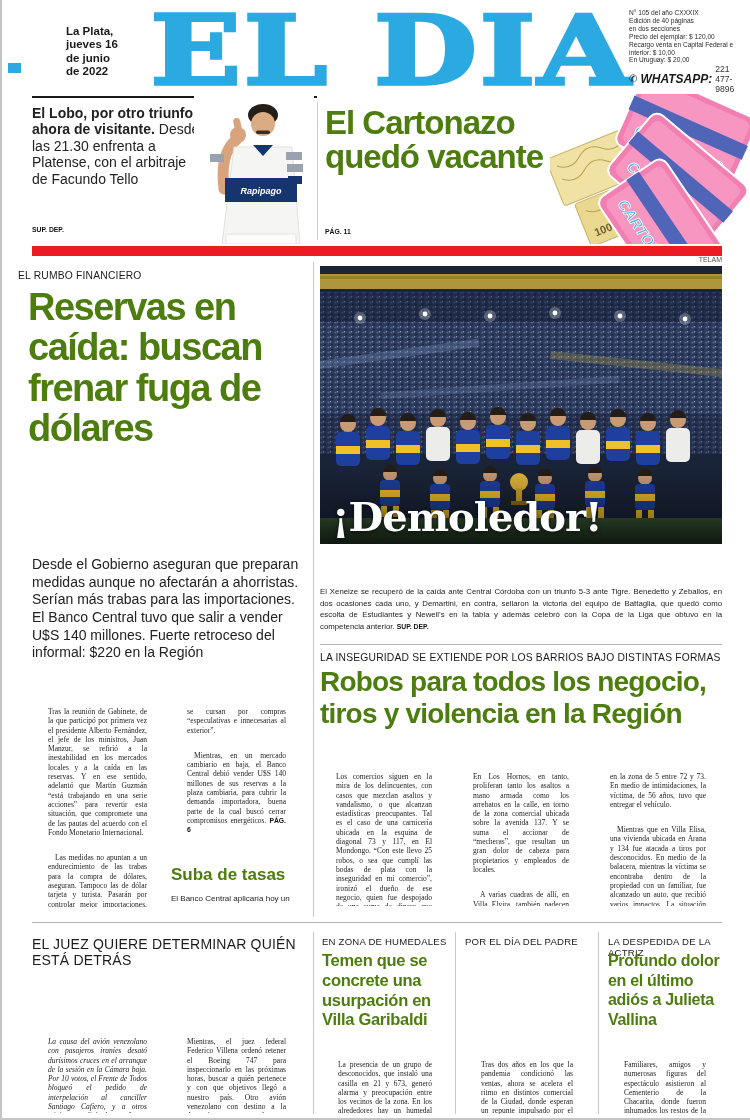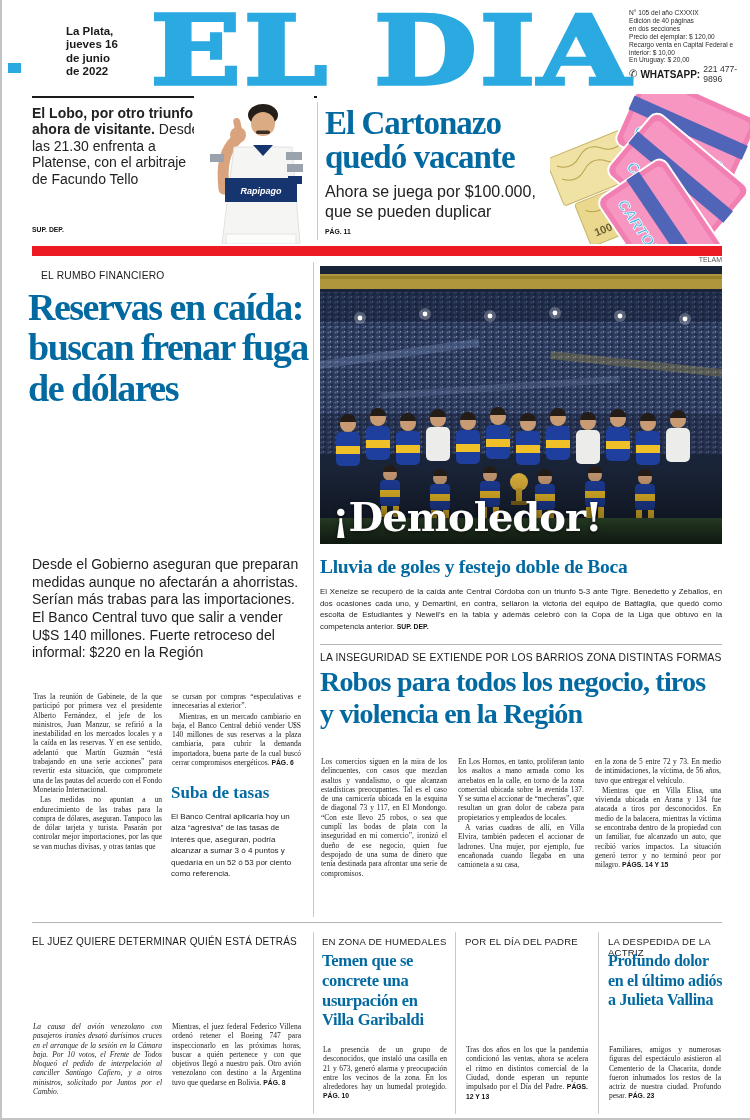--- a/index.html
+++ b/index.html
@@ -2,23 +2,23 @@
 <html lang="es"><head>
 <meta charset="utf-8">
 <style>
   html,body{margin:0;padding:0;background:#fff;}
   #page{position:relative;width:750px;height:1120px;background:#fff;overflow:hidden;
         border-left:2px solid #c4c4c4;border-bottom:2px solid #c4c4c4;box-sizing:border-box;
         font-family:"Liberation Sans",sans-serif;color:#1a1a1a;}
   .abs{position:absolute;}
   .pre{white-space:pre-line;}
   .kicker{font-family:"Liberation Sans",sans-serif;font-size:10.3px;letter-spacing:.2px;color:#1b1b1b;}
-  .headline{font-family:Liberation Serif, serif;font-weight:bold;color:#0369a1;}
+  .headline{font-family:Liberation Sans, sans-serif;font-weight:bold;color:#4d7c0f;}
   .bodytxt{font-family:"Liberation Serif",serif;font-size:7.5px;line-height:1.24;text-align:justify;color:#1c1c1c;overflow:hidden;}
-  .bodytxt p{margin:1px;}
+  .bodytxt p{margin:16px;}
   .bodytxt p + p{text-indent:7px;}
   .pageref{font-family:"Liberation Sans",sans-serif;font-weight:bold;font-size:6.8px;color:#111;}
   .stand{font-size:14px;line-height:1.26;color:#222;}
   .vdiv{width:1px;background:#c9c9c9;}
   .hdiv{height:1px;background:#b5b5b5;}
   #logo span{display:inline-block;font-family:"DejaVu Serif",serif;font-weight:bold;font-size:86px;
      line-height:.95;color:#2BA9E1;-webkit-text-stroke:3px #2BA9E1;letter-spacing:2px;
      transform:scale(1.38,1.1);transform-origin:center top;}
   .overlayTitle{font-family:"DejaVu Serif",serif;font-weight:bold;font-size:40px;color:#fff;
      text-shadow:0 1px 4px rgba(0,0,0,.6);letter-spacing:-1px;}
@@ -38,21 +38,21 @@
   </div>
   <div class="abs pre" style="left:627px;top:9px;width:120px;font-size:6.6px;line-height:1.2;color:#2a2a2a;">N° 105 del año CXXXIX
 Edición de 40 páginas
 en dos secciones
 Precio del ejemplar: $ 120,00
 Recargo venta en Capital Federal e
 interior: $ 10,00
 En Uruguay: $ 20,00</div>
   <div class="abs" style="left:627px;top:64px;width:120px;display:flex;align-items:center;gap:3px;">
     <span style="font-size:10px;line-height:1;">✆</span>
-    <span style="font-weight:bold;font-size:10px;">WHATSAPP:</span>
+    <span style="font-weight:bold;font-size:12px;font-style:italic;">WHATSAPP:</span>
     <span style="font-size:8.6px;color:#333;">221 477-9896</span>
   </div>
   <div class="abs" style="left:30px;top:96px;width:285px;height:2px;background:#1a1a1a;"></div>
 
   <div class="abs" style="left:30px;top:105px;width:168px;font-size:14px;line-height:1.17;color:#222;">
     <span style="font-weight:bold;">El Lobo, por otro triunfo, ahora de visitante.</span><span> Desde las 21.30 enfrenta a Platense, con el arbitraje de Facundo Tello</span>
   </div>
   <div class="abs pageref" style="left:30px;top:226px;">SUP. DEP.</div>
 
   <svg class="abs" style="left:192px;top:94px;" width="120" height="150" viewBox="0 0 120 150">
@@ -71,21 +71,20 @@
     <rect x="92" y="58" width="16" height="8" fill="#9aa3ad"></rect>
     <rect x="93" y="70" width="16" height="8" fill="#9aa3ad"></rect>
     <rect x="94" y="82" width="14" height="8" fill="#16356e"></rect>
     <rect x="16" y="60" width="14" height="8" fill="#9aa3ad"></rect>
     <rect x="32" y="140" width="70" height="10" fill="#fcfcfa" stroke="#e4e4e2"></rect>
   </svg>
 
   <div class="vdiv abs" style="left:315px;top:102px;height:138px;"></div>
 
   <div class="abs headline" style="left:323px;top:106px;width:245px;font-size:33px;line-height:1.04;letter-spacing:-1px;">El Cartonazo quedó vacante</div>
-  <div class="abs" style="left:323px;top:182px;width:235px;font-size:16px;line-height:1.22;color:#222;">Ahora se juega por $100.000, que se pueden duplicar</div>
   <div class="abs pageref" style="left:323px;top:228px;">PÁG. 11</div>
 
   <svg class="abs" style="left:548px;top:94px;" width="202" height="150" viewBox="0 0 202 150">
     <g transform="rotate(-22 60 70)">
       <rect x="2" y="42" width="96" height="50" rx="3" fill="#efe2a4" stroke="#c7b264"></rect>
       <path d="M10,52 q12,10 24,0 q12,-10 24,0 q12,10 24,0" stroke="#b7a24e" fill="none"></path>
       <path d="M10,66 q12,10 24,0 q12,-10 24,0 q12,10 24,0" stroke="#b7a24e" fill="none"></path>
       <text x="78" y="86" font-family="Liberation Sans, sans-serif" font-size="11" font-weight="bold" fill="#6b6234">1000</text>
       <rect x="12" y="94" width="100" height="46" rx="3" fill="#e9d88e" stroke="#c7b264"></rect>
       <path d="M20,104 q12,10 24,0 q12,-10 24,0 q12,10 24,0" stroke="#b7a24e" fill="none"></path>
@@ -106,21 +105,21 @@
     <g transform="translate(112,62) rotate(56)">
       <rect width="124" height="80" rx="9" fill="#f27fb2" stroke="#ffffff" stroke-width="2"></rect>
       <rect x="6" y="6" width="112" height="68" rx="6" fill="#f9aacd" opacity=".55"></rect>
       <rect y="28" width="124" height="15" fill="#5064b8"></rect>
       <text x="62" y="64" text-anchor="middle" font-family="Liberation Sans, sans-serif" font-size="15" font-weight="bold" font-style="italic" fill="#49b8e8" stroke="#ffffff" stroke-width=".7">CARTONAZO</text>
     </g>
   </svg>
 
   <div class="abs" style="left:30px;top:246px;width:690px;height:10px;background:#EC1B23;"></div>
 
-  <div class="abs kicker" style="left:39px;top:270px;width:336px;">EL RUMBO FINANCIERO</div>
+  <div class="abs kicker" style="left:16px;top:270px;width:336px;">EL RUMBO FINANCIERO</div>
   <div class="abs headline" style="left:26px;top:287px;width:288px;font-size:38px;line-height:1.06;letter-spacing:-1.5px;">Reservas en caída: buscan frenar fuga de dólares</div>
   <div class="abs stand" style="left:30px;top:556px;width:278px;">Desde el Gobierno aseguran que preparan medidas aunque no afectarán a ahorristas. Serían más trabas para las importaciones. El Banco Central tuvo que salir a vender U$S 140 millones. Fuerte retroceso del informal: $220 en la Región</div>
 
   <div class="abs bodytxt" style="left:30px;top:691px;width:131px;height:216px;">
     <p>Tras la reunión de Gabinete, de la que participó por primera vez el presidente Alberto Fernández, el jefe de los ministros, Juan Manzur, se refirió a la inestabilidad en los mercados locales y a la caída en las reservas. Y en ese sentido, adelantó que Martín Guzmán “está trabajando en una serie acciones” para revertir esta situación, que compromete una de las pautas del acuerdo con el Fondo Monetario Internacional.</p>
     <p>Las medidas no apuntan a un endurecimiento de las trabas para la compra de dólares, aseguran. Tampoco las de dólar tarjeta y turista. Pasarán por controlar mejor importaciones, por las que se van muchas divisas, y otras tantas que</p>
   </div>
   <div class="abs" style="left:169px;top:691px;width:131px;height:216px;overflow:hidden;">
     <div class="bodytxt" style="width:131px;">
       <p><span>se cursan por compras “especulativas e innecesarias al exterior”.</span></p>
@@ -219,49 +218,48 @@
         <circle cx="199" cy="216" r="9" fill="#e0b53c"></circle>
         <rect x="196" y="222" width="6" height="13" fill="#cfa32e"></rect>
         <rect x="191" y="235" width="16" height="4" fill="#8a6d20"></rect>
       </g>
       <rect y="252" width="402" height="26" fill="url(#pitch)"></rect>
       <rect y="200" width="402" height="78" fill="url(#fade)"></rect>
     </svg>
     <div class="overlayTitle" style="position:absolute;left:12px;bottom:4px;">¡Demoledor!</div>
   </div>
 
-  <div class="abs headline" style="left:318px;top:556px;width:402px;font-size:19.5px;letter-spacing:-.3px;">Lluvia de goles y festejo doble de Boca</div>
   <div class="abs" style="left:318px;top:586px;width:402px;font-size:7.8px;line-height:1.5;text-align:justify;color:#222;">
     <span>El Xeneize se recuperó de la caída ante Central Córdoba con un triunfo 5-3 ante Tigre. Benedetto y Zeballos, en dos ocasiones cada uno, y Demartini, en contra, sellaron la victoria del equipo de Battaglia, que quedó como escolta de Estudiantes y Newell’s en la tabla y además celebró con la Copa de la Liga que obtuvo en la competencia anterior.</span>
     <span class="pageref">SUP. DEP.</span>
   </div>
 
   <div class="hdiv abs" style="left:318px;top:644px;width:402px;"></div>
 
-  <div class="abs kicker" style="left:318px;top:652px;width:402px;">LA INSEGURIDAD SE EXTIENDE POR LOS BARRIOS ZONA DISTINTAS FORMAS</div>
+  <div class="abs kicker" style="left:318px;top:652px;width:402px;">LA INSEGURIDAD SE EXTIENDE POR LOS BARRIOS BAJO DISTINTAS FORMAS</div>
   <div class="abs headline" style="left:318px;top:666px;width:402px;font-size:28px;line-height:1.13;letter-spacing:-.8px;">Robos para todos los negocio, tiros y violencia en la Región</div>
 
   <div class="abs bodytxt" style="left:318px;top:756px;width:128px;height:150px;">
     <p>Los comercios siguen en la mira de los delincuentes, con casos que mezclan asaltos y vandalismo, o que alcanzan estadísticas preocupantes. Tal es el caso de una carnicería ubicada en la esquina de diagonal 73 y 117, en El Mondongo. “Con este llevo 25 robos, o sea que cumplí las bodas de plata con la inseguridad en mi comercio”, ironizó el dueño de ese negocio, quien fue despojado de una suma de dinero que tenía destinada para afrontar una serie de compromisos.</p>
   </div>
   <div class="abs bodytxt" style="left:455px;top:756px;width:128px;height:150px;">
     <p>En Los Hornos, en tanto, proliferan tanto los asaltos a mano armada como los arrebatos en la calle, en torno de la zona comercial ubicada sobre la avenida 137. Y se suma el accionar de “mecheras”, que resultan un gran dolor de cabeza para propietarios y empleados de locales.</p>
     <p>A varias cuadras de allí, en Villa Elvira, también padecen el accionar de ladrones. Una mujer, por ejemplo, fue encañonada cuando llegaba en una camioneta a su casa,</p>
   </div>
   <div class="abs bodytxt" style="left:592px;top:756px;width:128px;height:150px;">
     <p>en la zona de 5 entre 72 y 73. En medio de intimidaciones, la víctima, de 56 años, tuvo que entregar el vehículo.</p>
     <p style="text-indent:7px;"><span>Mientras que en Villa Elisa, una vivienda ubicada en Arana y 134 fue atacada a tiros por desconocidos. En medio de la balacera, mientras la víctima se encontraba dentro de la propiedad con un familiar, fue alcanzado un auto, que recibió varios impactos. La situación generó terror y no terminó peor por milagro.</span> <span class="pageref">PÁGS. 14 Y 15</span></p>
   </div>
 
   <div class="hdiv abs" style="left:30px;top:922px;width:690px;"></div>
   <div class="vdiv abs" style="left:311px;top:932px;height:182px;"></div>
   <div class="vdiv abs" style="left:453px;top:932px;height:182px;"></div>
   <div class="vdiv abs" style="left:596px;top:932px;height:182px;"></div>
 
-  <div class="abs kicker" style="left:30px;top:936px;width:280px;font-size:10px;">EL JUEZ QUIERE DETERMINAR QUIÉN ESTÁ DETRÁS</div>
+  <div class="abs kicker" style="left:30px;top:936px;width:280px;font-size:14px;">EL JUEZ QUIERE DETERMINAR QUIÉN ESTÁ DETRÁS</div>
   <div class="abs bodytxt" style="left:30px;top:1021px;width:131px;height:92px;font-style:italic;">
     <p>La causa del avión venezolano con pasajeros iraníes desató durísimos cruces en el arranque de la sesión en la Cámara baja. Por 10 votos, el Frente de Todos bloqueó el pedido de interpelación al canciller Santiago Cafiero, y a otros ministros, solicitado por Juntos por el Cambio.</p>
   </div>
   <div class="abs bodytxt" style="left:169px;top:1021px;width:131px;height:92px;">
     <p><span>Mientras, el juez federal Federico Villena ordenó retener el Boeing 747 para inspeccionarlo en las próximas horas, buscar a quién pertenece y con que objetivos llegó a nuestro país. Otro avión venezolano con destino a la Argentina tuvo que quedarse en Bolivia.</span> <span class="pageref">PÁG. 8</span></p>
   </div>
 
   <div class="abs kicker" style="left:320px;top:936px;width:130px;font-size:9.6px;">EN ZONA DE HUMEDALES</div>
   <div class="abs headline" style="left:320px;top:951px;width:130px;font-size:16.5px;line-height:1.2;letter-spacing:-.3px;">Temen que se concrete una usurpación en Villa Garibaldi</div>
   <div class="abs bodytxt" style="left:320px;top:1044px;width:126px;height:70px;">

